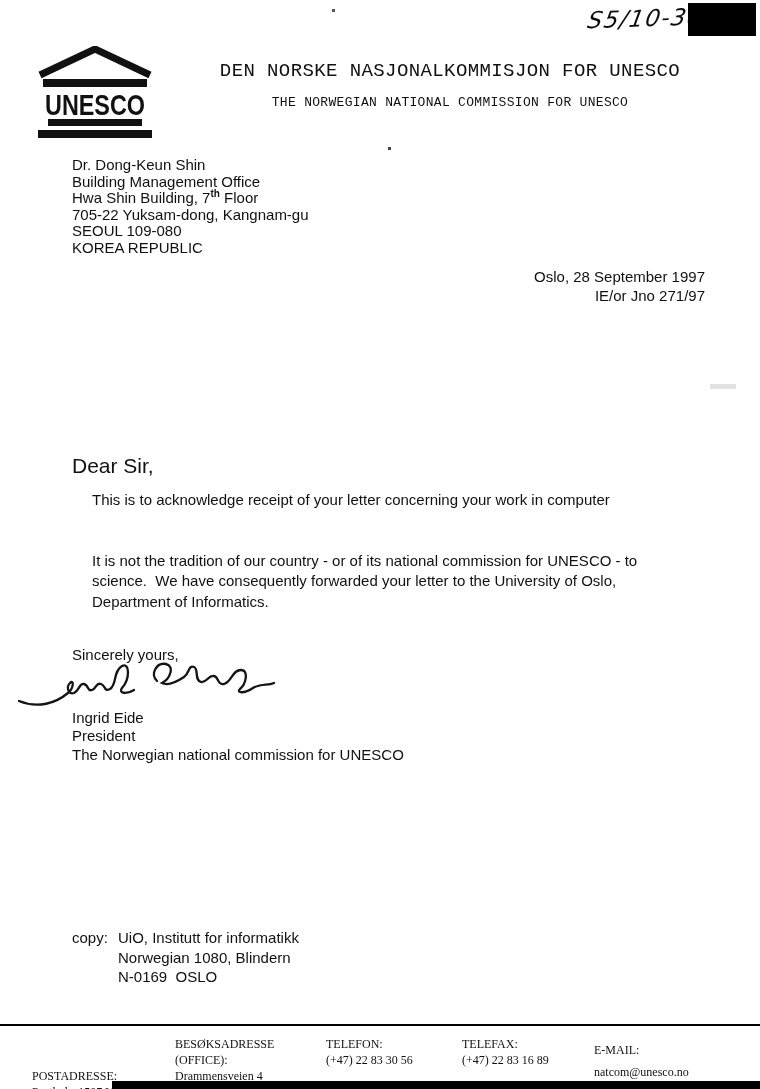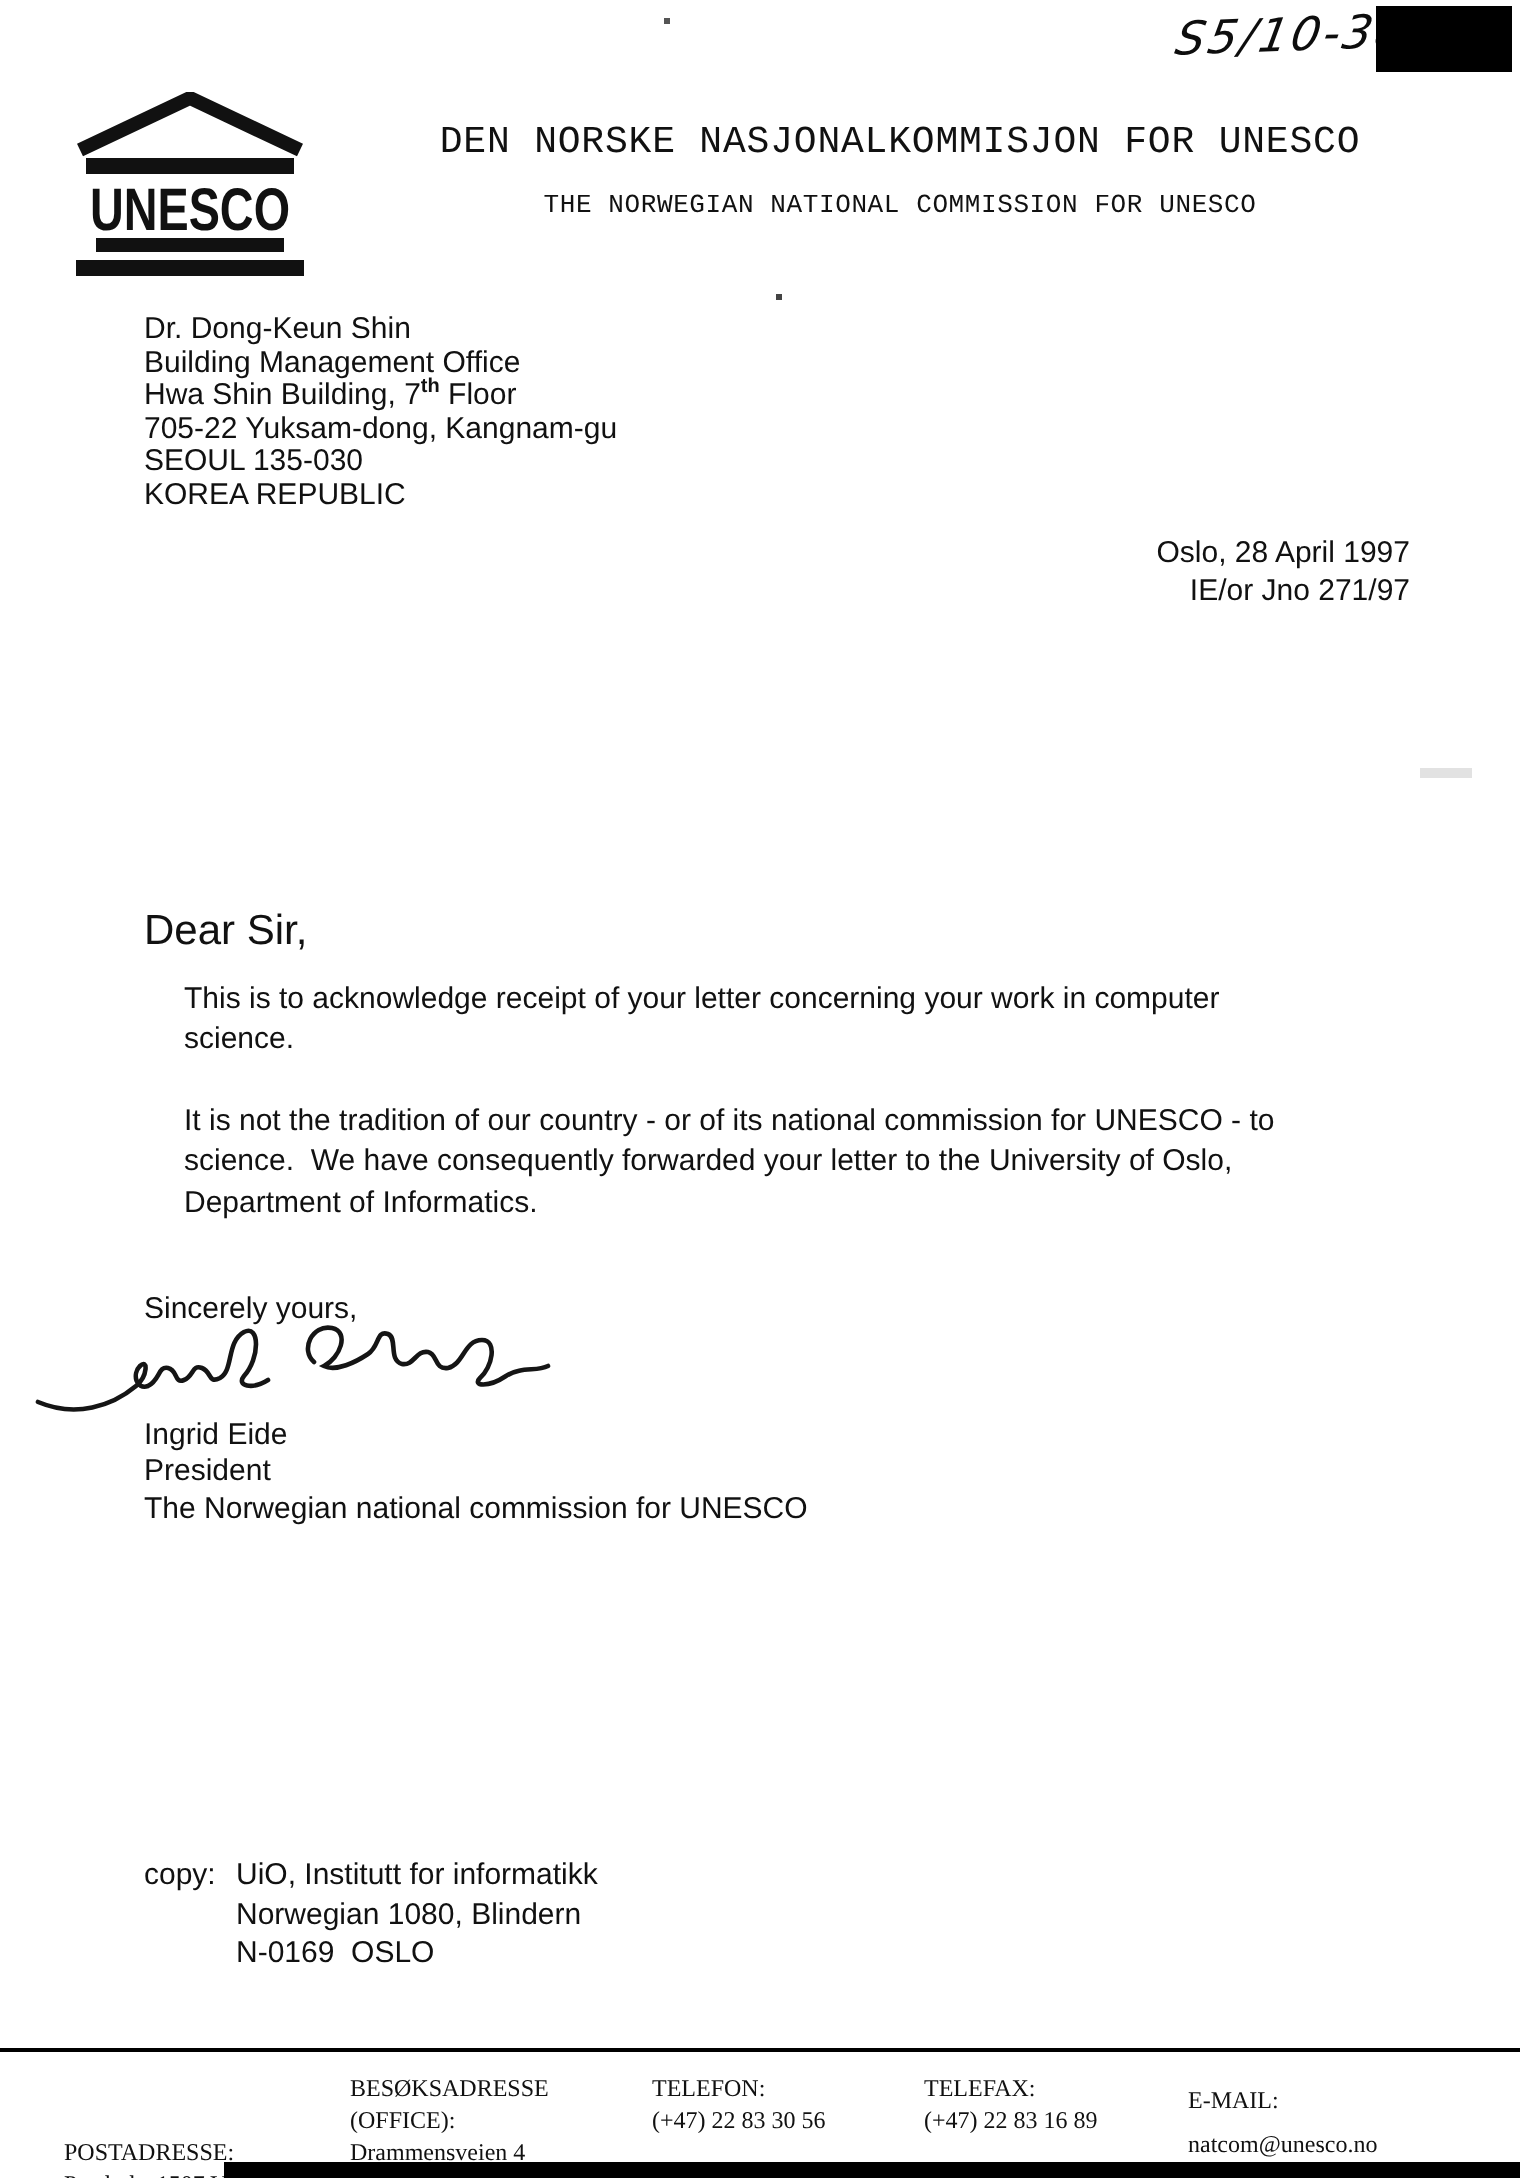--- a/index.html
+++ b/index.html
@@ -76,34 +76,33 @@
     <div class="title-en">THE NORWEGIAN NATIONAL COMMISSION FOR UNESCO</div>
   </div>
 
   <div class="recipient">
     <div>Dr. Dong-Keun Shin</div>
     <div>Building Management Office</div>
     <div>
       <span>Hwa Shin Building, 7</span><sup>th</sup><span> Floor</span>
     </div>
     <div>705-22 Yuksam-dong, Kangnam-gu</div>
-    <div>SEOUL 135-030</div>
+    <div>SEOUL 109-080</div>
     <div>KOREA REPUBLIC</div>
   </div>
 
   <div class="dateline">
-    <div>Oslo, 28 April 1997</div>
+    <div>Oslo, 28 September 1997</div>
     <div>IE/or Jno 271/97</div>
   </div>
 
   <div class="salutation">Dear Sir,</div>
 
   <div class="para para1">
     <div>This is to acknowledge receipt of your letter concerning your work in computer</div>
-    <div>science.</div>
   </div>
 
   <div class="para para2">
     <div>It is not the tradition of our country - or of its national commission for UNESCO - to</div>
     <div>science.  We have consequently forwarded your letter to the University of Oslo,</div>
     <div>Department of Informatics.</div>
   </div>
 
   <div class="closing">Sincerely yours,</div>
 

